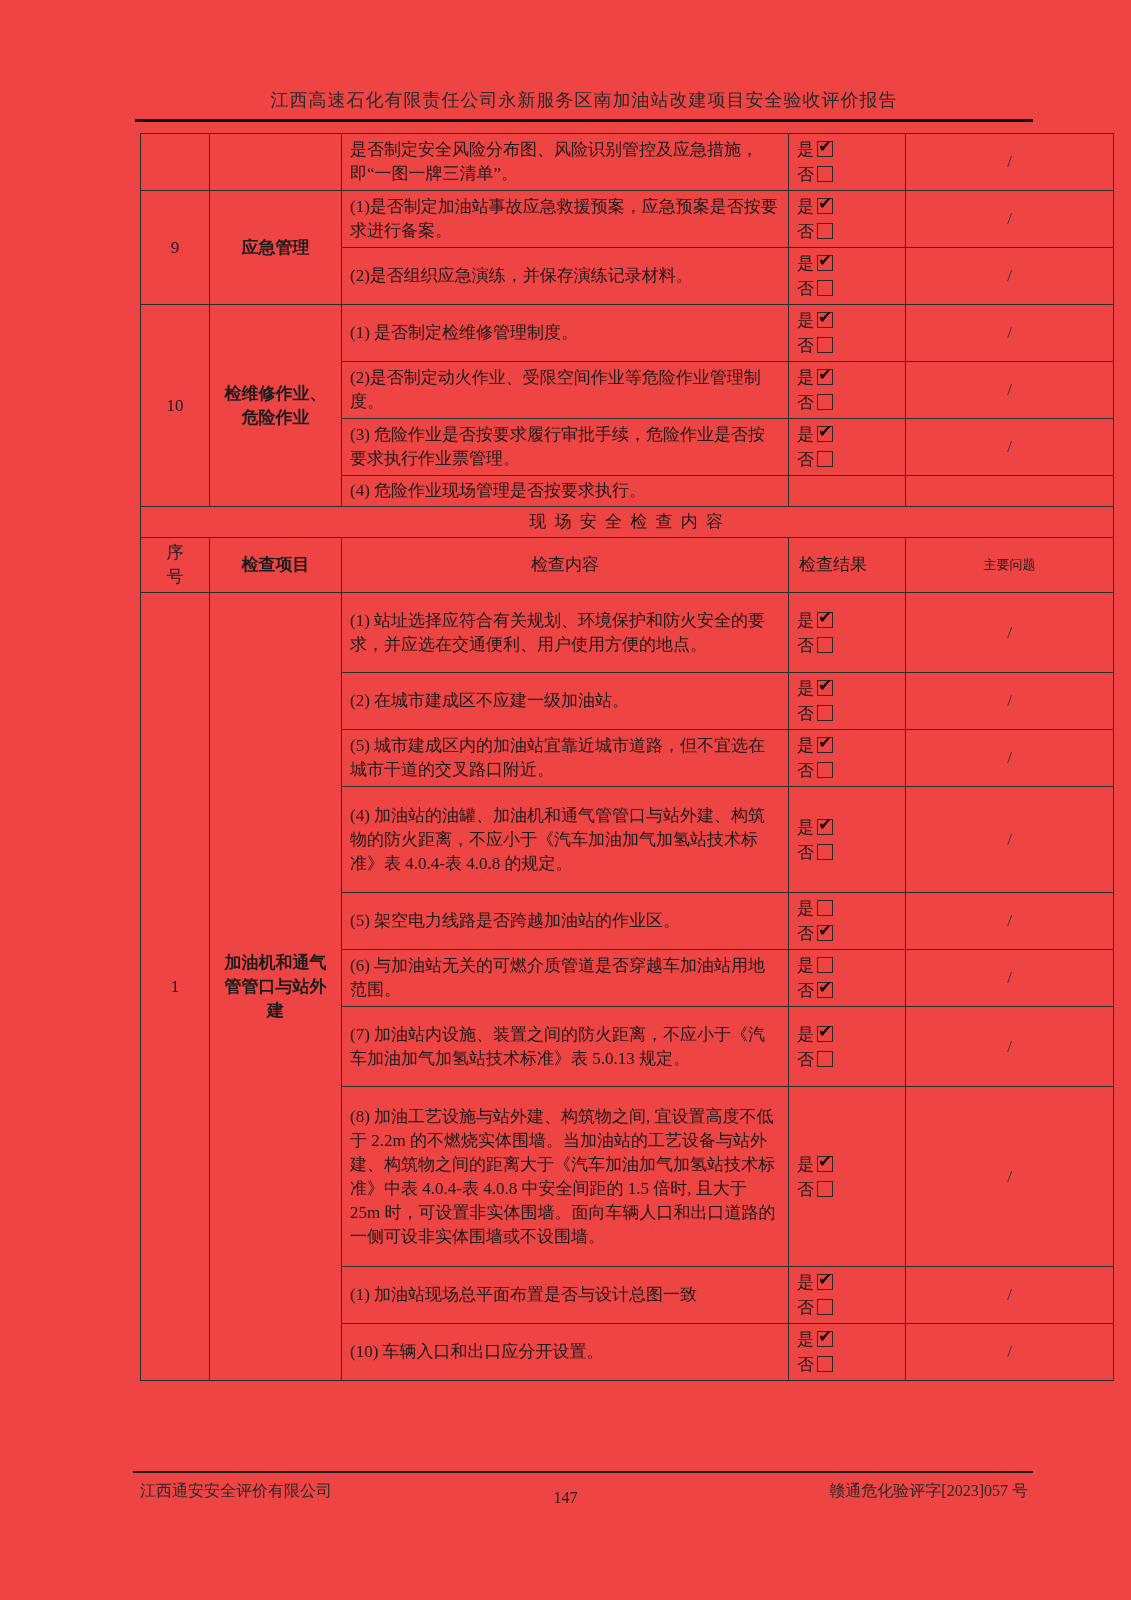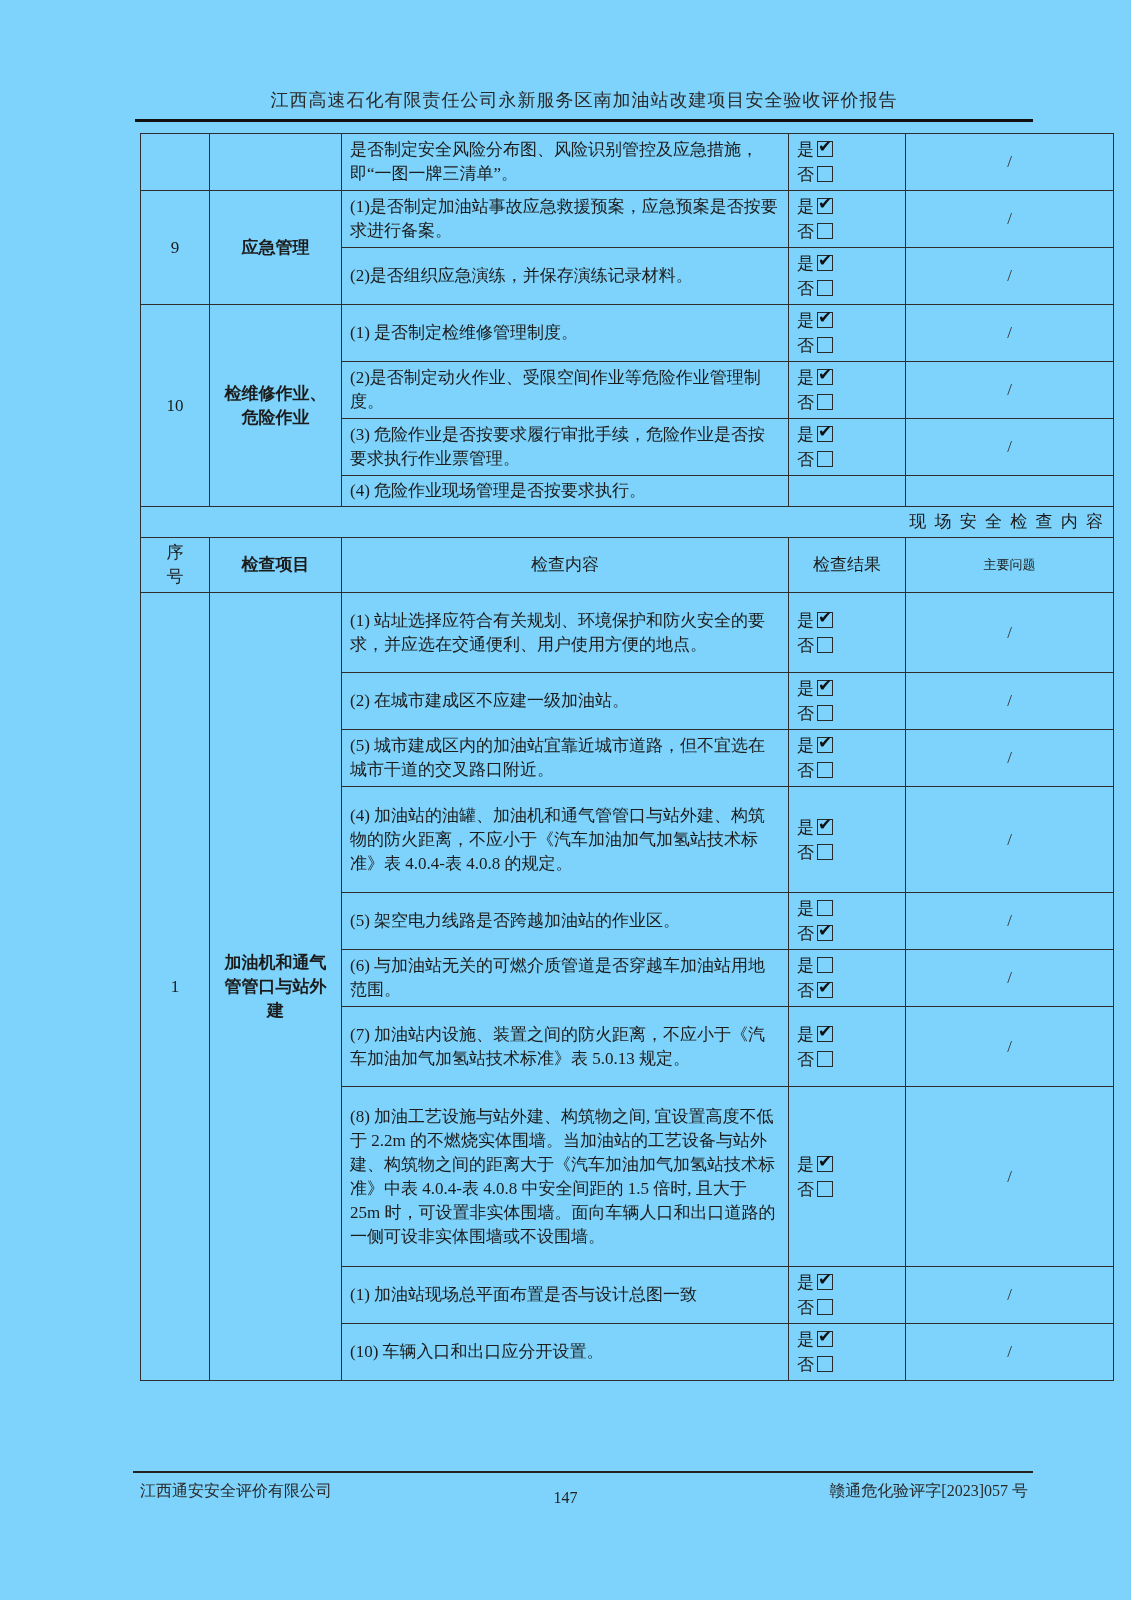--- a/index.html
+++ b/index.html
@@ -1,19 +1,19 @@
 <!DOCTYPE html>
 <html><head>
 <meta charset="utf-8">
 <style>
   html,body{margin:0;padding:0;background:#e8e8e8;}
   .page{
     position:relative;
     width:1131px;height:1600px;
-    background:#7dd3fc;
+    background:#ef4444;
     font-family:"Liberation Serif","DejaVu Serif",serif;
     color:#1c1c1c;
     overflow:hidden;
   }
   .content{position:absolute;left:140px;top:88px;width:888px;}
   .doc-title{
     text-align:center;font-size:18px;letter-spacing:1px;
     color:#2a2a2a;line-height:24px;white-space:nowrap;
   }
   .doc-rule{height:3px;background:#111;margin-top:7px;margin-left:-5px;margin-right:-5px;}
@@ -26,21 +26,21 @@
     font-size:17px;line-height:24px;
     vertical-align:middle;
     padding:3px 8px;
     overflow:hidden;
   }
   td.c-no{width:52px;text-align:center;padding:3px 2px;}
   td.c-item{width:115px;text-align:center;padding:3px 19px;font-weight:bold;}
   td.c-content{width:430px;text-align:left;padding:3px 8px 3px 10px;}
   td.c-result{width:100px;text-align:left;padding:3px 4px 3px 13px;}
   td.c-issue{width:191px;text-align:center;font-size:18px;color:#333;}
-  td.c-section{text-align:right;letter-spacing:2px;padding:2px 0;margin-left:24px;}
+  td.c-section{text-align:center;letter-spacing:2px;padding:2px 0;margin-left:24px;}
   td.c-head{text-align:center;white-space:pre-line;}
   .res-line{line-height:25px;white-space:nowrap;}
   .cb{
     display:inline-block;width:14px;height:14px;
     border:1.6px solid #2a2a2a;
     position:relative;vertical-align:-2px;margin-left:3px;
     font-family:"DejaVu Sans",sans-serif;
   }
   .cb.checked::after{
     content:"✔";
@@ -134,21 +134,21 @@
 
         <tr style="height:28px">
           <td class="c-section" colspan="5">现 场 安 全 检 查 内 容</td>
         </tr>
 
         <tr style="height:52px">
           <td class="c-no c-head">序
 号</td>
           <td class="c-item c-head" style="padding:3px 2px">检查项目</td>
           <td class="c-content c-head" style="text-align:center">检查内容</td>
-          <td class="c-result c-head" style="padding:3px 0;text-align:center">检查结果</td>
+          <td class="c-result c-head" style="padding:3px 10px;text-align:left">检查结果</td>
           <td class="c-issue c-head" style="font-size:13px;color:#1c1c1c">主要问题</td>
         </tr>
 
         <tr style="height:80px">
           <td class="c-no" rowspan="10">1</td>
           <td class="c-item" rowspan="10">加油机和通气管管口与站外建</td>
           <td class="c-content">(1) 站址选择应符合有关规划、环境保护和防火安全的要求，并应选在交通便利、用户使用方便的地点。</td>
           <td class="c-result">
             <div class="res-line"><span>是</span><span class="cb checked"></span></div>
             <div class="res-line"><span>否</span><span class="cb"></span></div>

